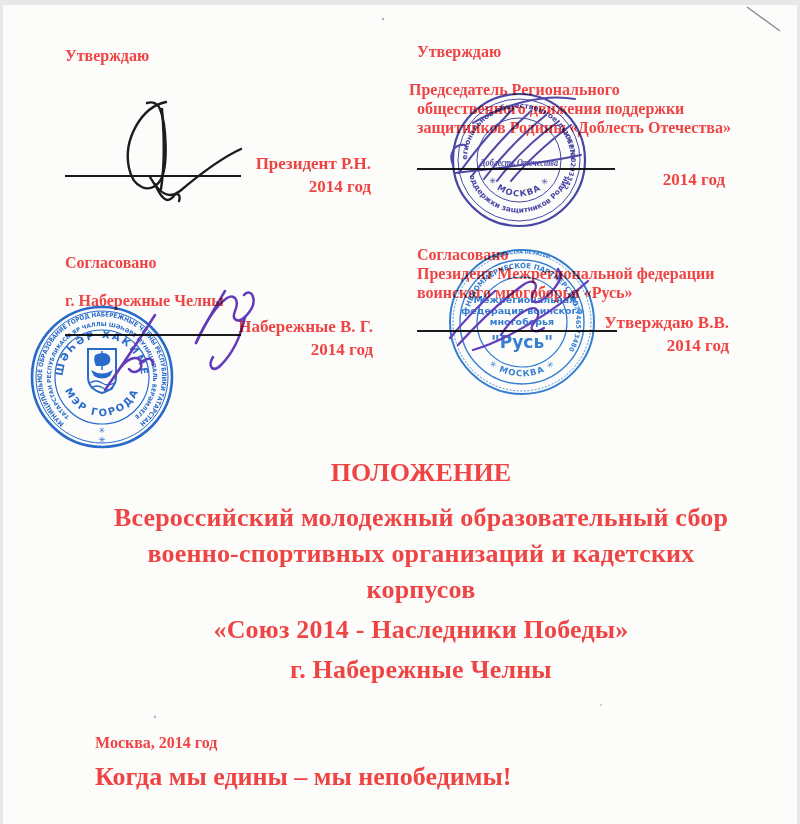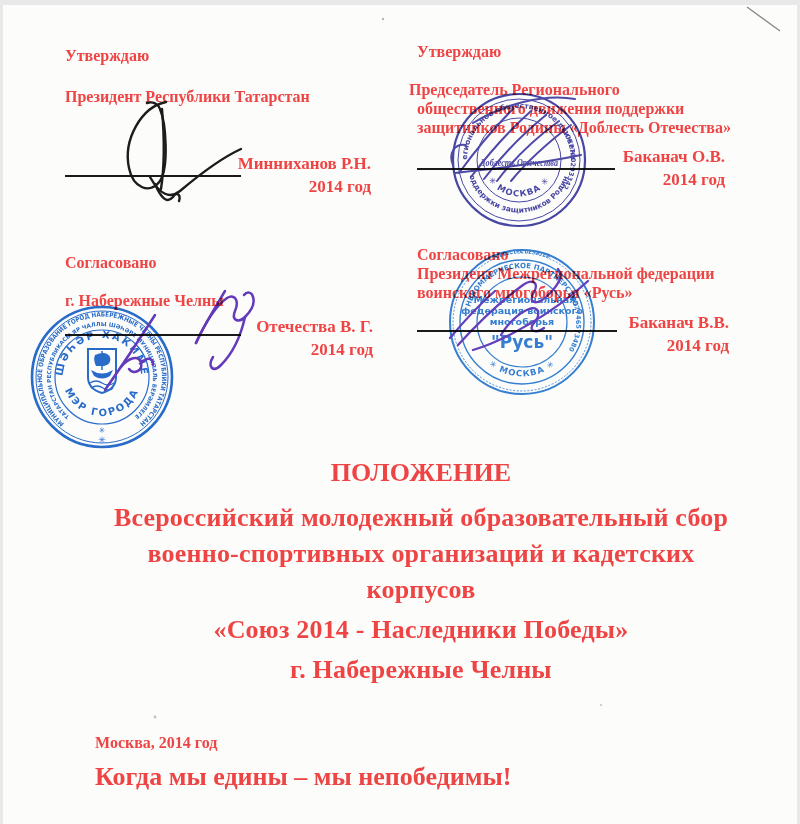--- a/index.html
+++ b/index.html
@@ -16,44 +16,42 @@
   .stamp{mix-blend-mode:multiply;opacity:.95;}
   .stx{font-family:"DejaVu Sans","Liberation Sans",sans-serif;font-weight:bold;}
   .scr{font-family:"Liberation Serif","DejaVu Serif",serif;font-style:italic;font-weight:bold;}
 </style>
 </head>
 <body>
 
 <div class="page">
 
   <div class="t ap" style="left:62px;top:42px">Утверждаю</div>
-  <div class="t ap" style="left:62px;top:83px">Президент Республики Татарстан</div>
   <div class="ln" style="left:62px;top:170px;width:176px"></div>
-  <div class="t nm" style="left:198px;top:149px;width:170px">Минниханов Р.Н.</div>
+  <div class="t nm" style="left:198px;top:149px;width:170px">Президент Р.Н.</div>
   <div class="t nm" style="left:198px;top:172px;width:170px">2014 год</div>
 
   <div class="t ap" style="left:414px;top:38px">Утверждаю</div>
   <div class="t ap" style="left:406px;top:76px">Председатель Регионального</div>
   <div class="t ap" style="left:414px;top:95px">общественного движения поддержки</div>
   <div class="t ap" style="left:414px;top:114px">защитников Родины «Доблесть Отечества»</div>
   <div class="ln" style="left:414px;top:163px;width:198px"></div>
-  <div class="t nm" style="left:560px;top:142px;width:162px">Баканач О.В.</div>
   <div class="t nm" style="left:560px;top:165px;width:162px">2014 год</div>
 
   <div class="t ap" style="left:62px;top:249px">Согласовано</div>
   <div class="t ap" style="left:62px;top:287px">г. Набережные Челны</div>
   <div class="ln" style="left:62px;top:329px;width:176px"></div>
-  <div class="t nm" style="left:198px;top:312px;width:172px">Отечества В. Г.</div>
+  <div class="t nm" style="left:198px;top:312px;width:172px">Набережные В. Г.</div>
   <div class="t nm" style="left:198px;top:335px;width:172px">2014 год</div>
 
   <div class="t ap" style="left:414px;top:241px">Согласовано</div>
   <div class="t ap" style="left:414px;top:260px">Президент Межрегиональной федерации</div>
   <div class="t ap" style="left:414px;top:279px">воинского многоборья «Русь»</div>
   <div class="ln" style="left:414px;top:325px;width:200px"></div>
-  <div class="t nm" style="left:560px;top:308px;width:166px">Баканач В.В.</div>
+  <div class="t nm" style="left:560px;top:308px;width:166px">Утверждаю В.В.</div>
   <div class="t nm" style="left:560px;top:331px;width:166px">2014 год</div>
 
   <div class="t ttl" style="left:0px;top:453px;width:836px">ПОЛОЖЕНИЕ</div>
   <div class="t ttl" style="left:0px;top:498px;width:836px">Всероссийский молодежный образовательный сбор</div>
   <div class="t ttl" style="left:0px;top:534px;width:836px">военно-спортивных организаций и кадетских</div>
   <div class="t ttl" style="left:0px;top:570px;width:836px">корпусов</div>
   <div class="t ttl" style="left:0px;top:610px;width:836px">«Союз 2014 - Наследники Победы»</div>
   <div class="t ttl" style="left:0px;top:650px;width:836px">г. Набережные Челны</div>
 
   <div class="t ft" style="left:92px;top:729px;width:708px;font-size:16px">Москва, 2014 год</div>

